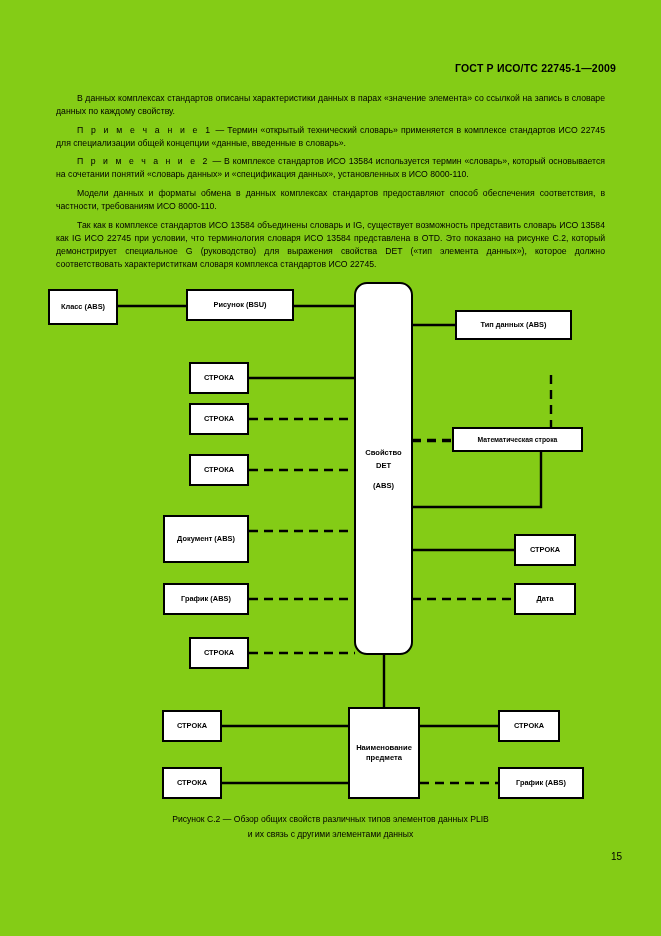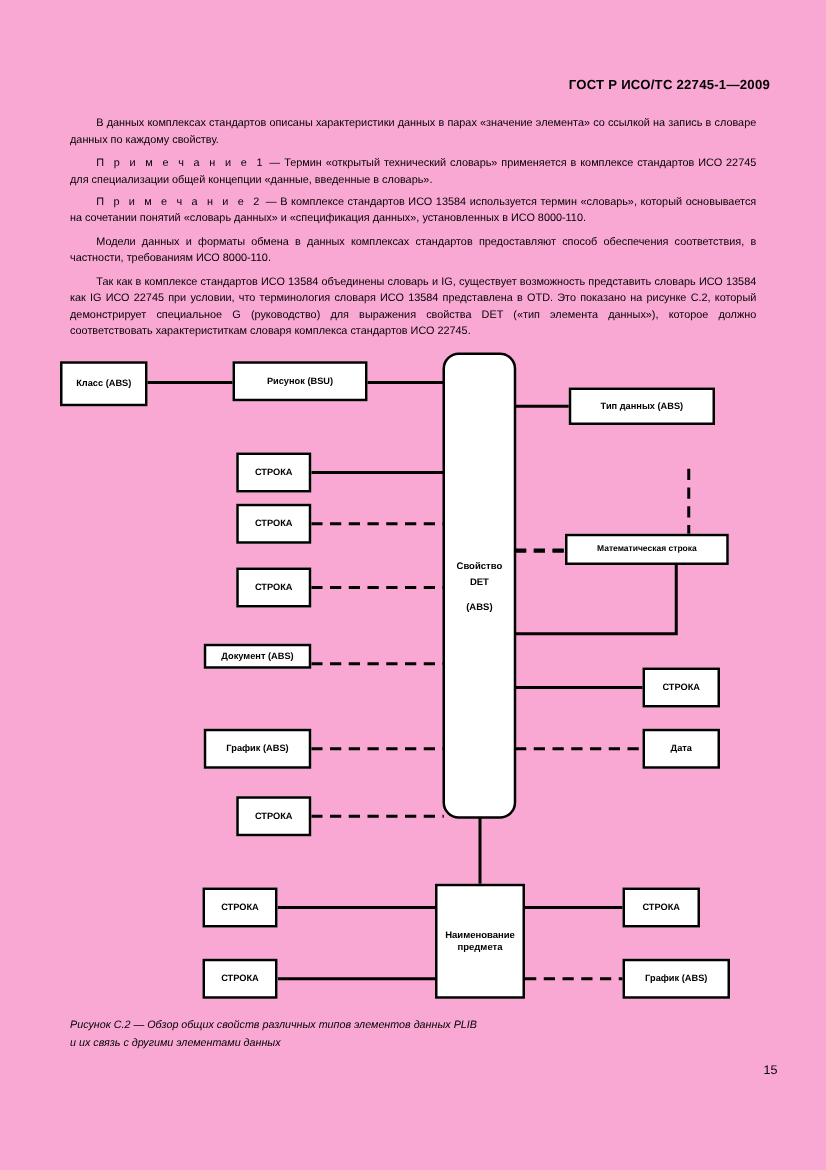--- a/index.html
+++ b/index.html
@@ -11,21 +11,21 @@
     width: 661px;
     height: 936px;
     position: relative;
     font-family: "Liberation Sans", sans-serif;
     color: #000000;
     overflow: hidden;
   }
   .page {
     position: absolute;
     inset: 0;
-    background: #f9a8d4;
+    background: #84cc16;
   }
 
   
   .doc-header {
     position: absolute;
     top: 62px;
     right: 45px;
     font-size: 10.5px;
     font-weight: bold;
     letter-spacing: 0.2px;
@@ -87,23 +87,23 @@
     flex-direction: column;
   }
   .node.center .gap { height: 7px; }
 
   
   .caption {
     position: absolute;
     left: 56px;
     top: 812px;
     width: 549px;
+    text-align: center;
     font-size: 8.6px;
     line-height: 15px;
-    font-style: italic;
   }
 
   
   .folio {
     position: absolute;
     right: 39px;
     top: 851px;
     font-size: 10px;
   }
 </style>
@@ -201,21 +201,21 @@
       <span>Математическая строка</span>
     </div>
 
     <div class="node center" style="left:326px; top:5px; width:59px; height:373px;border-radius:13px;">
       <span>Свойство</span>
       <span>DET</span>
       <span class="gap"></span>
       <span>(ABS)</span>
     </div>
 
-    <div class="node" style="left:135px; top:238px; width:86px; height:20px;">
+    <div class="node" style="left:135px; top:238px; width:86px; height:48px;">
       <span>Документ (ABS)</span>
     </div>
 
     <div class="node" style="left:135px; top:306px; width:86px; height:32px;">
       <span>График (ABS)</span>
     </div>
 
     <div class="node" style="left:161px; top:360px; width:60px; height:32px;">
       <span>СТРОКА</span>
     </div>

